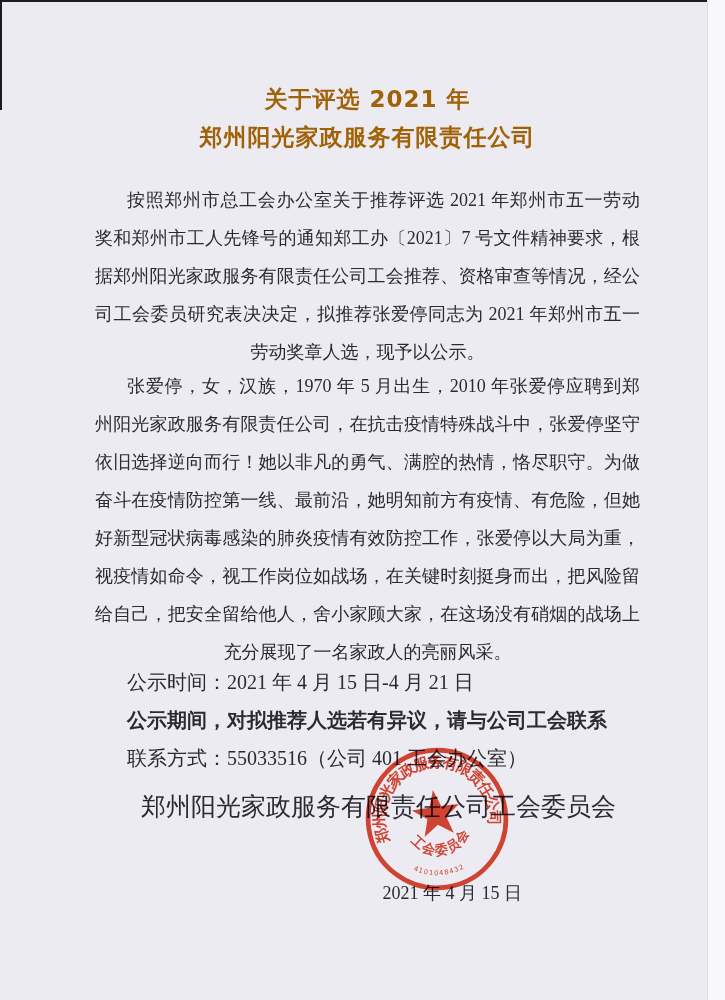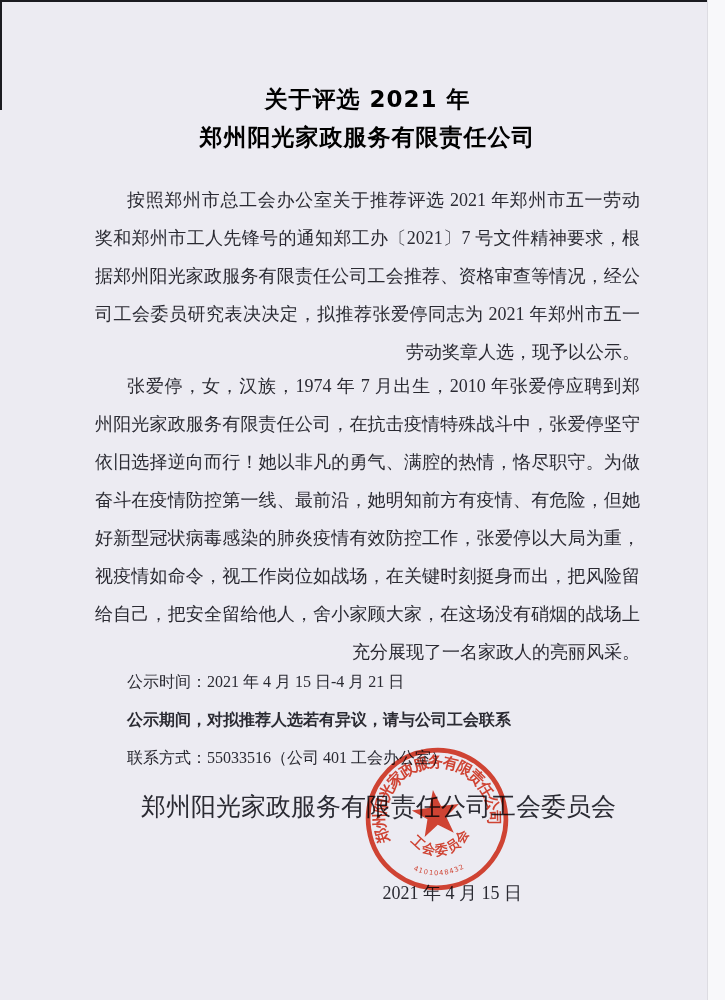--- a/index.html
+++ b/index.html
@@ -12,36 +12,36 @@
     color:#2a2a32;
   }
   .scan-top-edge{position:absolute;left:0;top:0;width:725px;height:2px;background:#1b1b20;}
   .scan-left-edge{position:absolute;left:0;top:0;width:2px;height:110px;background:#1b1b20;}
   .scan-right-strip{position:absolute;left:707px;top:0;width:18px;height:1000px;background:#f8f8fa;border-left:1px solid #dddce2;}
   .title{
     position:absolute;left:95px;width:545px;
     text-align:center;
     font-family:"DejaVu Sans","Liberation Sans",sans-serif;
     font-weight:700;font-size:23px;line-height:26px;
-    letter-spacing:1px;color:#000000;
+    letter-spacing:1px;color:#a16207;
   }
   .title1{top:86px;}
   .title2{top:124px;}
   .block{position:absolute;left:95px;width:545px;}
   .para1{top:181px;}
   .para2{top:367px;}
   .line{
     height:38px;line-height:38px;
     font-size:18px;
     white-space:normal;
   }
   .fill{text-align:justify;text-align-last:justify;}
-  .end{text-align:right;}
+  .end{text-align:center;}
   .indent{padding-left:32px;}
-  .notice{position:absolute;left:95px;width:545px;height:38px;line-height:38px;font-size:16px;padding-left:32px;box-sizing:border-box;}
+  .notice{position:absolute;left:95px;width:545px;height:38px;line-height:38px;font-size:20px;padding-left:32px;box-sizing:border-box;}
   .notice1{top:663px;}
   .notice2{top:701px;font-weight:bold;}
   .notice3{top:739px;}
   .signature{
     position:absolute;left:95px;top:794px;width:545px;
     text-align:right;padding-right:24px;box-sizing:border-box;
     font-size:25px;line-height:26px;
   }
   .docdate{
     position:absolute;left:95px;top:836px;width:545px;
@@ -72,21 +72,21 @@
 
   <div class="block para1">
     <div class="line fill indent">按照郑州市总工会办公室关于推荐评选 2021 年郑州市五一劳动</div>
     <div class="line fill">奖和郑州市工人先锋号的通知郑工办〔2021〕7 号文件精神要求，根</div>
     <div class="line fill">据郑州阳光家政服务有限责任公司工会推荐、资格审查等情况，经公</div>
     <div class="line fill">司工会委员研究表决决定，拟推荐张爱停同志为 2021 年郑州市五一</div>
     <div class="line end">劳动奖章人选，现予以公示。</div>
   </div>
 
   <div class="block para2">
-    <div class="line fill indent">张爱停，女，汉族，1974 年 7 月出生，2010 年张爱停应聘到郑</div>
+    <div class="line fill indent">张爱停，女，汉族，1970 年 5 月出生，2010 年张爱停应聘到郑</div>
     <div class="line fill">州阳光家政服务有限责任公司，在抗击疫情特殊战斗中，张爱停坚守</div>
     <div class="line fill">依旧选择逆向而行！她以非凡的勇气、满腔的热情，恪尽职守。为做</div>
     <div class="line fill">奋斗在疫情防控第一线、最前沿，她明知前方有疫情、有危险，但她</div>
     <div class="line fill">好新型冠状病毒感染的肺炎疫情有效防控工作，张爱停以大局为重，</div>
     <div class="line fill">视疫情如命令，视工作岗位如战场，在关键时刻挺身而出，把风险留</div>
     <div class="line fill">给自己，把安全留给他人，舍小家顾大家，在这场没有硝烟的战场上</div>
     <div class="line end">充分展现了一名家政人的亮丽风采。</div>
   </div>
 
   <div class="notice notice1">公示时间：2021 年 4 月 15 日-4 月 21 日</div>

